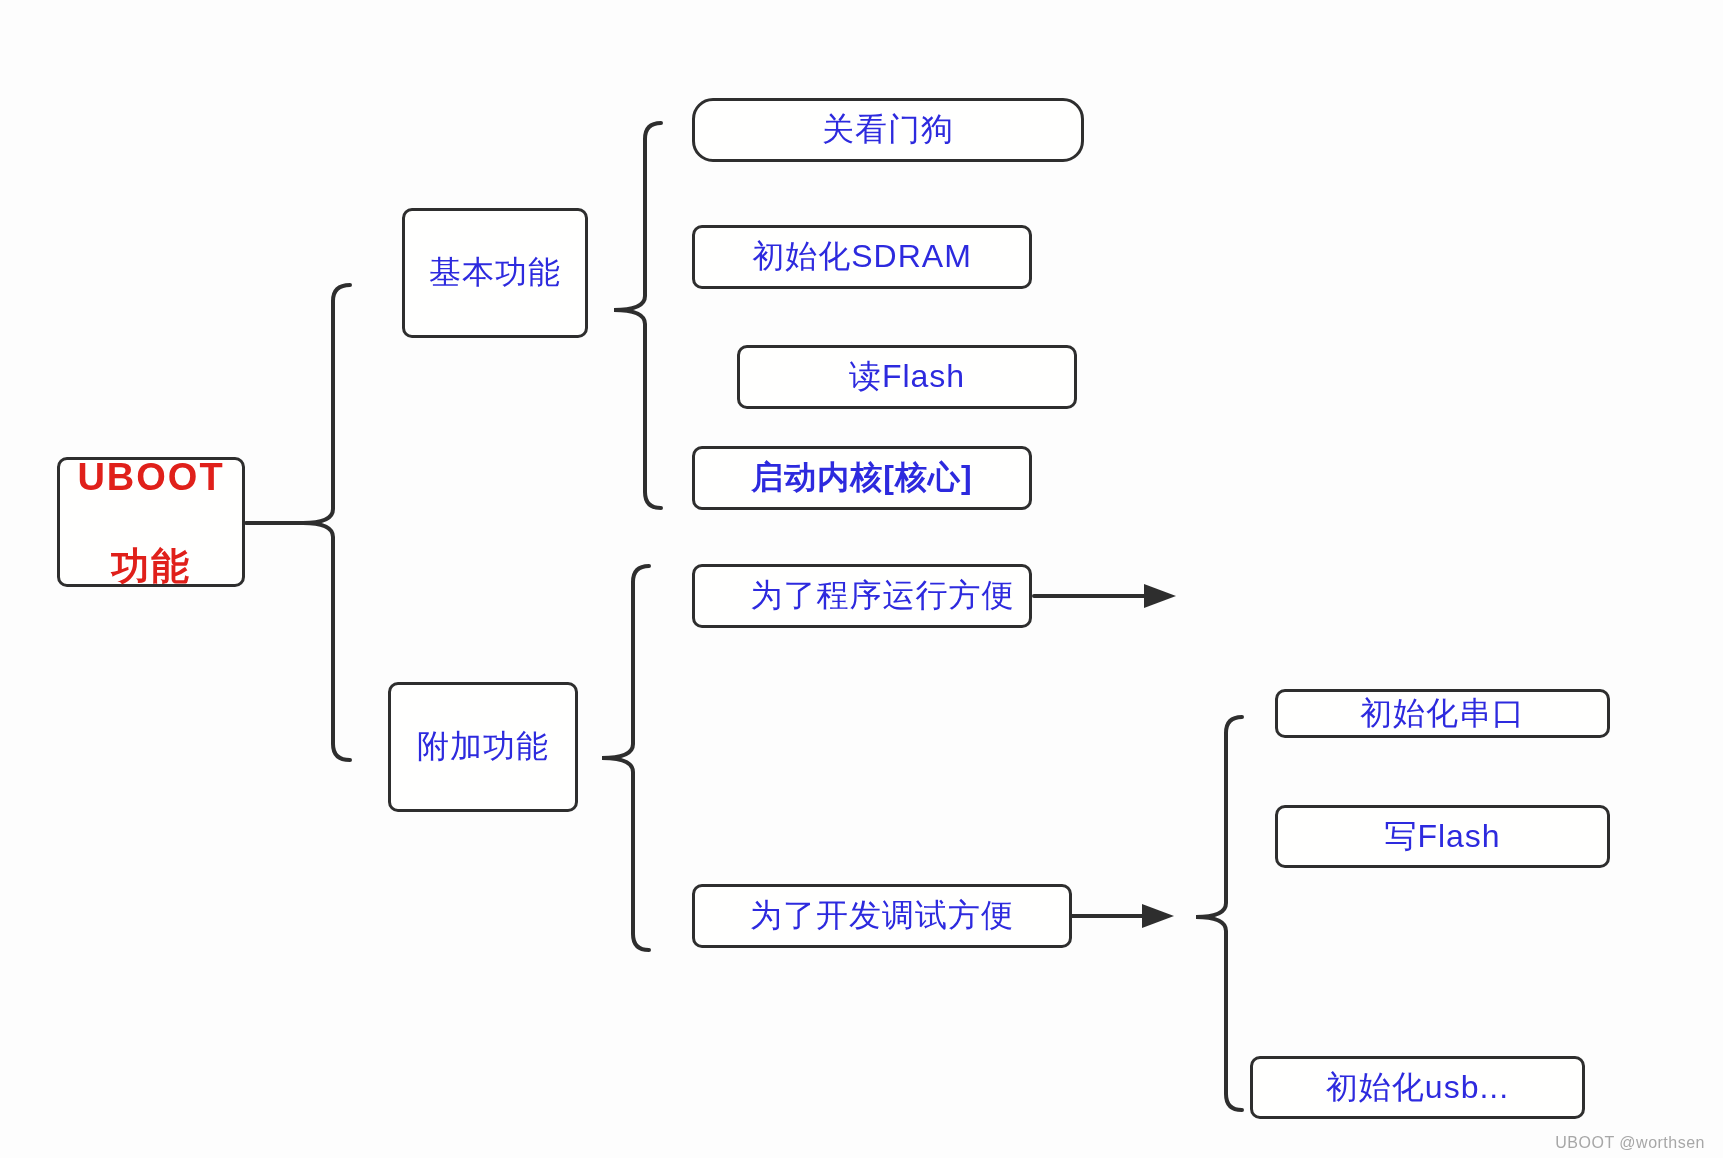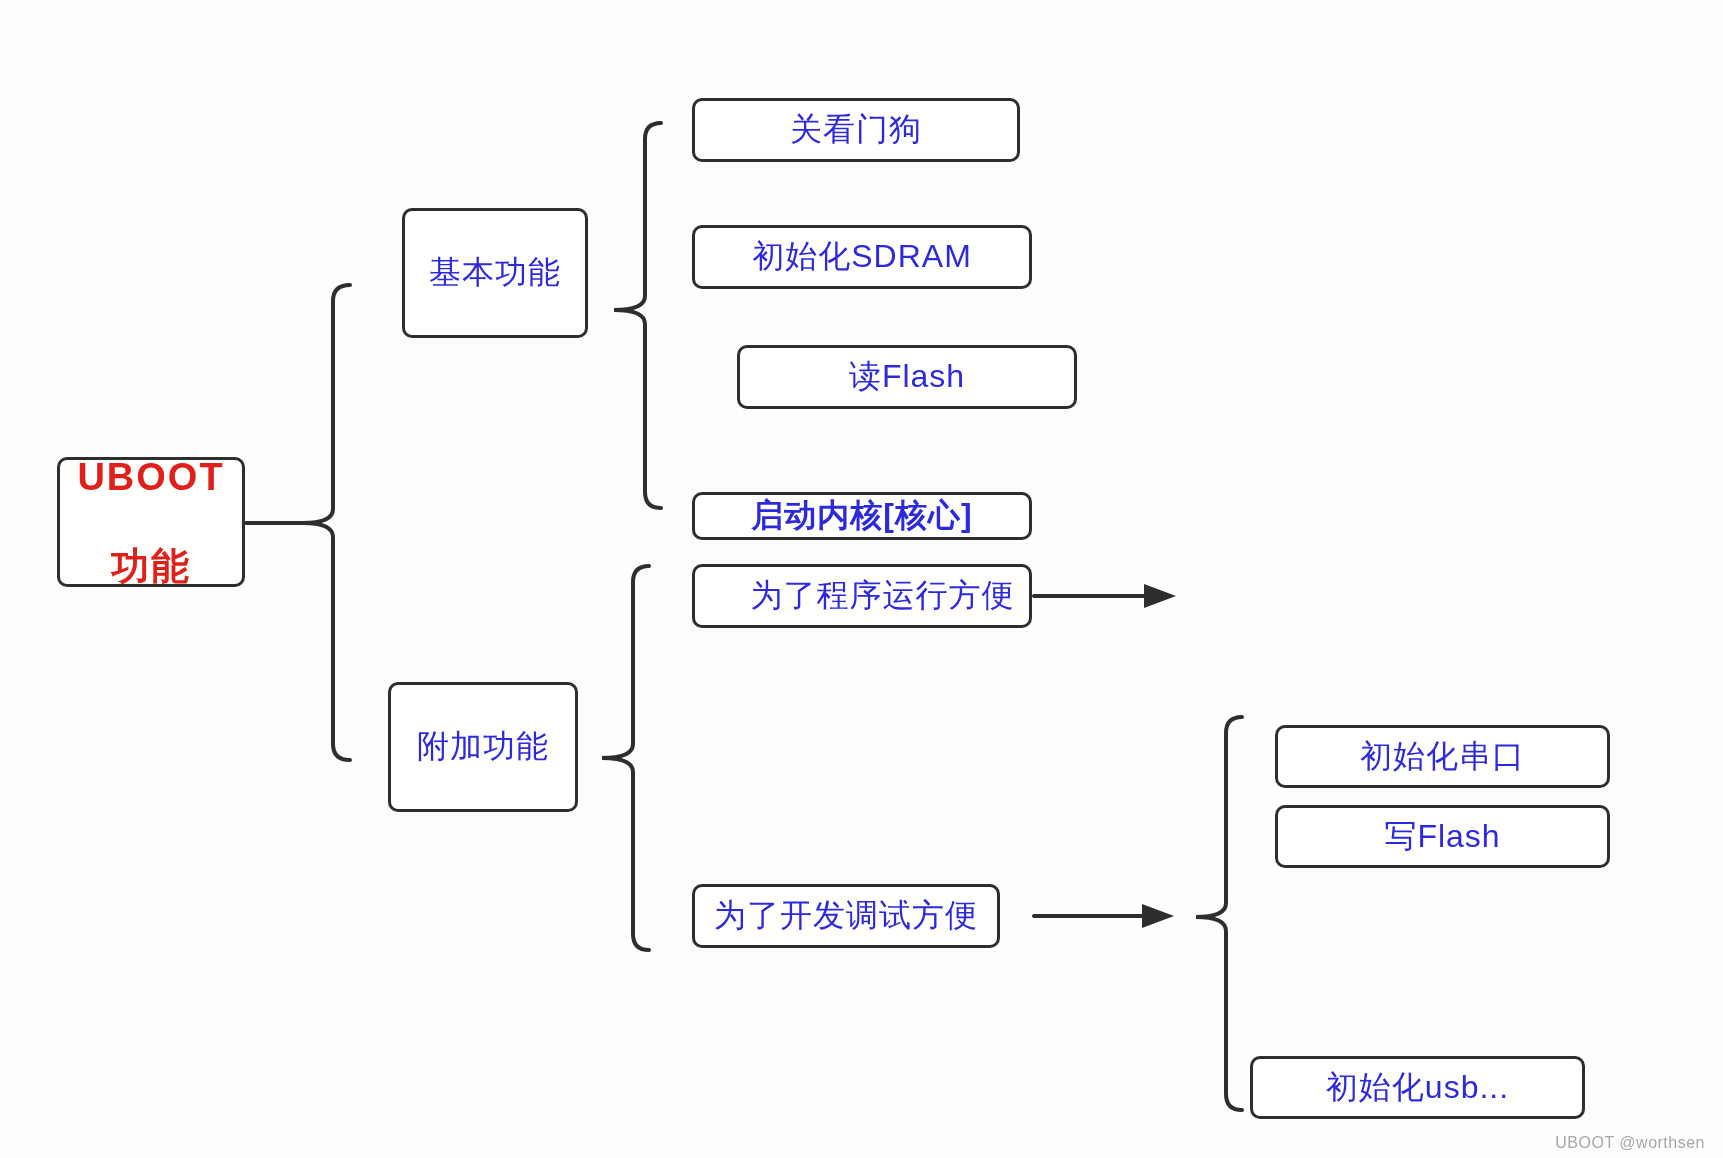--- a/index.html
+++ b/index.html
@@ -71,41 +71,41 @@
     <span>功能</span>
   </div>
 
   <div class="node" style="left:402px;top:208px;width:186px;height:130px;">
     <span>基本功能</span>
   </div>
   <div class="node" style="left:388px;top:682px;width:190px;height:130px;text-align:center;">
     <span>附加功能</span>
   </div>
 
-  <div class="node" style="left:692px;top:98px;width:328px;height:64px;">
+  <div class="node" style="left:692px;top:98px;width:392px;height:64px;border-radius:21px;">
     <span>关看门狗</span>
   </div>
   <div class="node" style="left:692px;top:225px;width:340px;height:64px;">
     <span>初始化SDRAM</span>
   </div>
   <div class="node" style="left:692px;top:345px;width:340px;height:64px;margin-left:45px;">
     <span>读Flash</span>
   </div>
-  <div class="node bold" style="left:692px;top:446px;width:340px;height:48px;margin-top:46px;">
+  <div class="node bold" style="left:692px;top:446px;width:340px;height:64px;">
     <span>启动内核[核心]</span>
   </div>
 
   <div class="node" style="left:692px;top:564px;width:340px;height:64px;padding-left:41px;">
     <span>为了程序运行方便</span>
   </div>
 
-  <div class="node" style="left:692px;top:884px;width:308px;height:64px;">
+  <div class="node" style="left:692px;top:884px;width:380px;height:64px;">
     <span>为了开发调试方便</span>
   </div>
-  <div class="node" style="left:1275px;top:689px;width:335px;height:63px;margin-top:36px;">
+  <div class="node" style="left:1275px;top:689px;width:335px;height:49px;">
     <span>初始化串口</span>
   </div>
   <div class="node" style="left:1275px;top:805px;width:335px;height:63px;">
     <span>写Flash</span>
   </div>
   <div class="node" style="left:1250px;top:1056px;width:335px;height:63px;">
     <span>初始化usb...</span>
   </div>
 
   <div class="watermark">UBOOT @worthsen</div>

